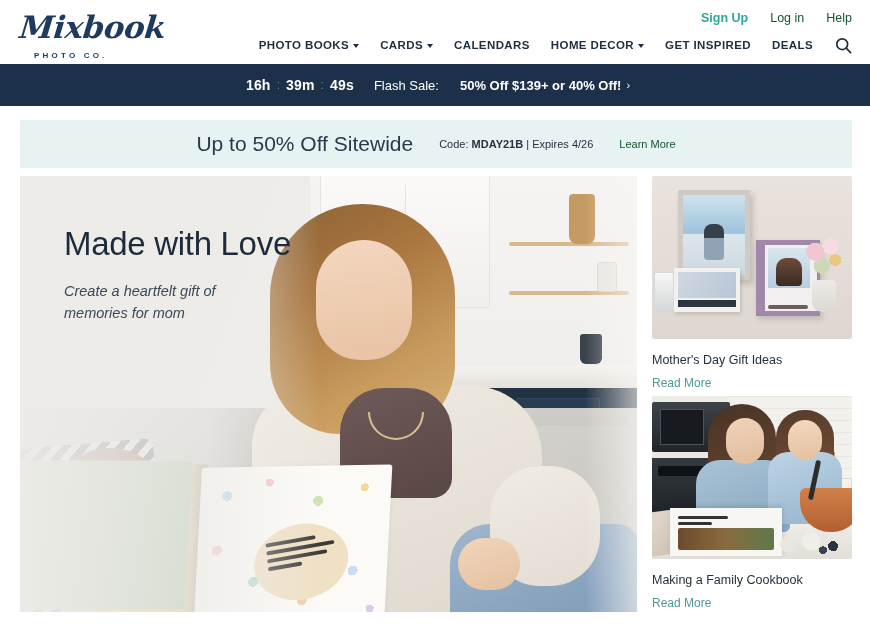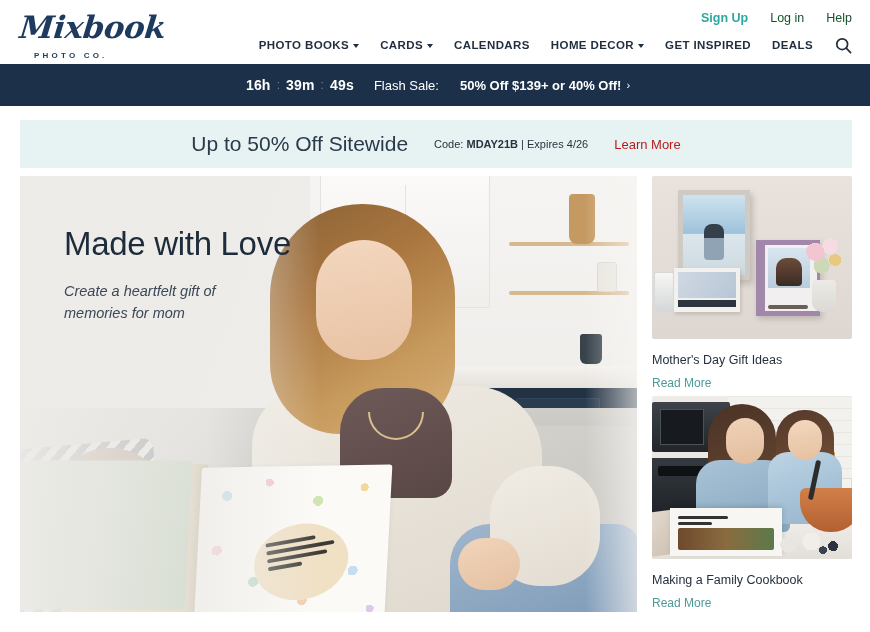--- a/index.html
+++ b/index.html
@@ -43,21 +43,21 @@
   .cd-sep { color:#6f7f92; font-size:12px; }
   .flash-text { margin-left:14px; font-size:13px; font-weight:normal; }
   .flash-arrow { margin-left:5px; font-size:11px; }
 
   
   .promo { position:absolute; left:20px; top:120px; width:832px; height:48px;
            background:#e7f3f3; display:flex; align-items:center; justify-content:center; gap:26px; }
   .promo-title { font-size:21px; color:#2b3a4a; font-weight:normal; }
   .promo-code { font-size:11px; color:#27333f; }
   .promo-code b { font-weight:bold; }
-  .promo-learn { font-size:13px; color:#b91c1c; text-decoration:none; }
+  .promo-learn { font-size:11px; color:#14532d; text-decoration:none; }
 
   
   .content { position:absolute; left:20px; top:176px; width:832px; height:436px; }
 
   
   .hero { position:absolute; left:0; top:0; width:617px; height:436px; overflow:hidden;
           background:linear-gradient(110deg,#e9e7e4 0%,#efedea 40%,#f4f2ef 100%); }
   .hero-copy { position:absolute; left:44px; top:48px; z-index:6; }
   .hero-title { font-size:33px; font-weight:normal; color:#1e2b3a; letter-spacing:-0.3px; line-height:40px;text-align:center; }
   .hero-sub { margin-top:16px; font-size:14.5px; color:#3b4857; line-height:22px; max-width:200px;font-style:italic; }

